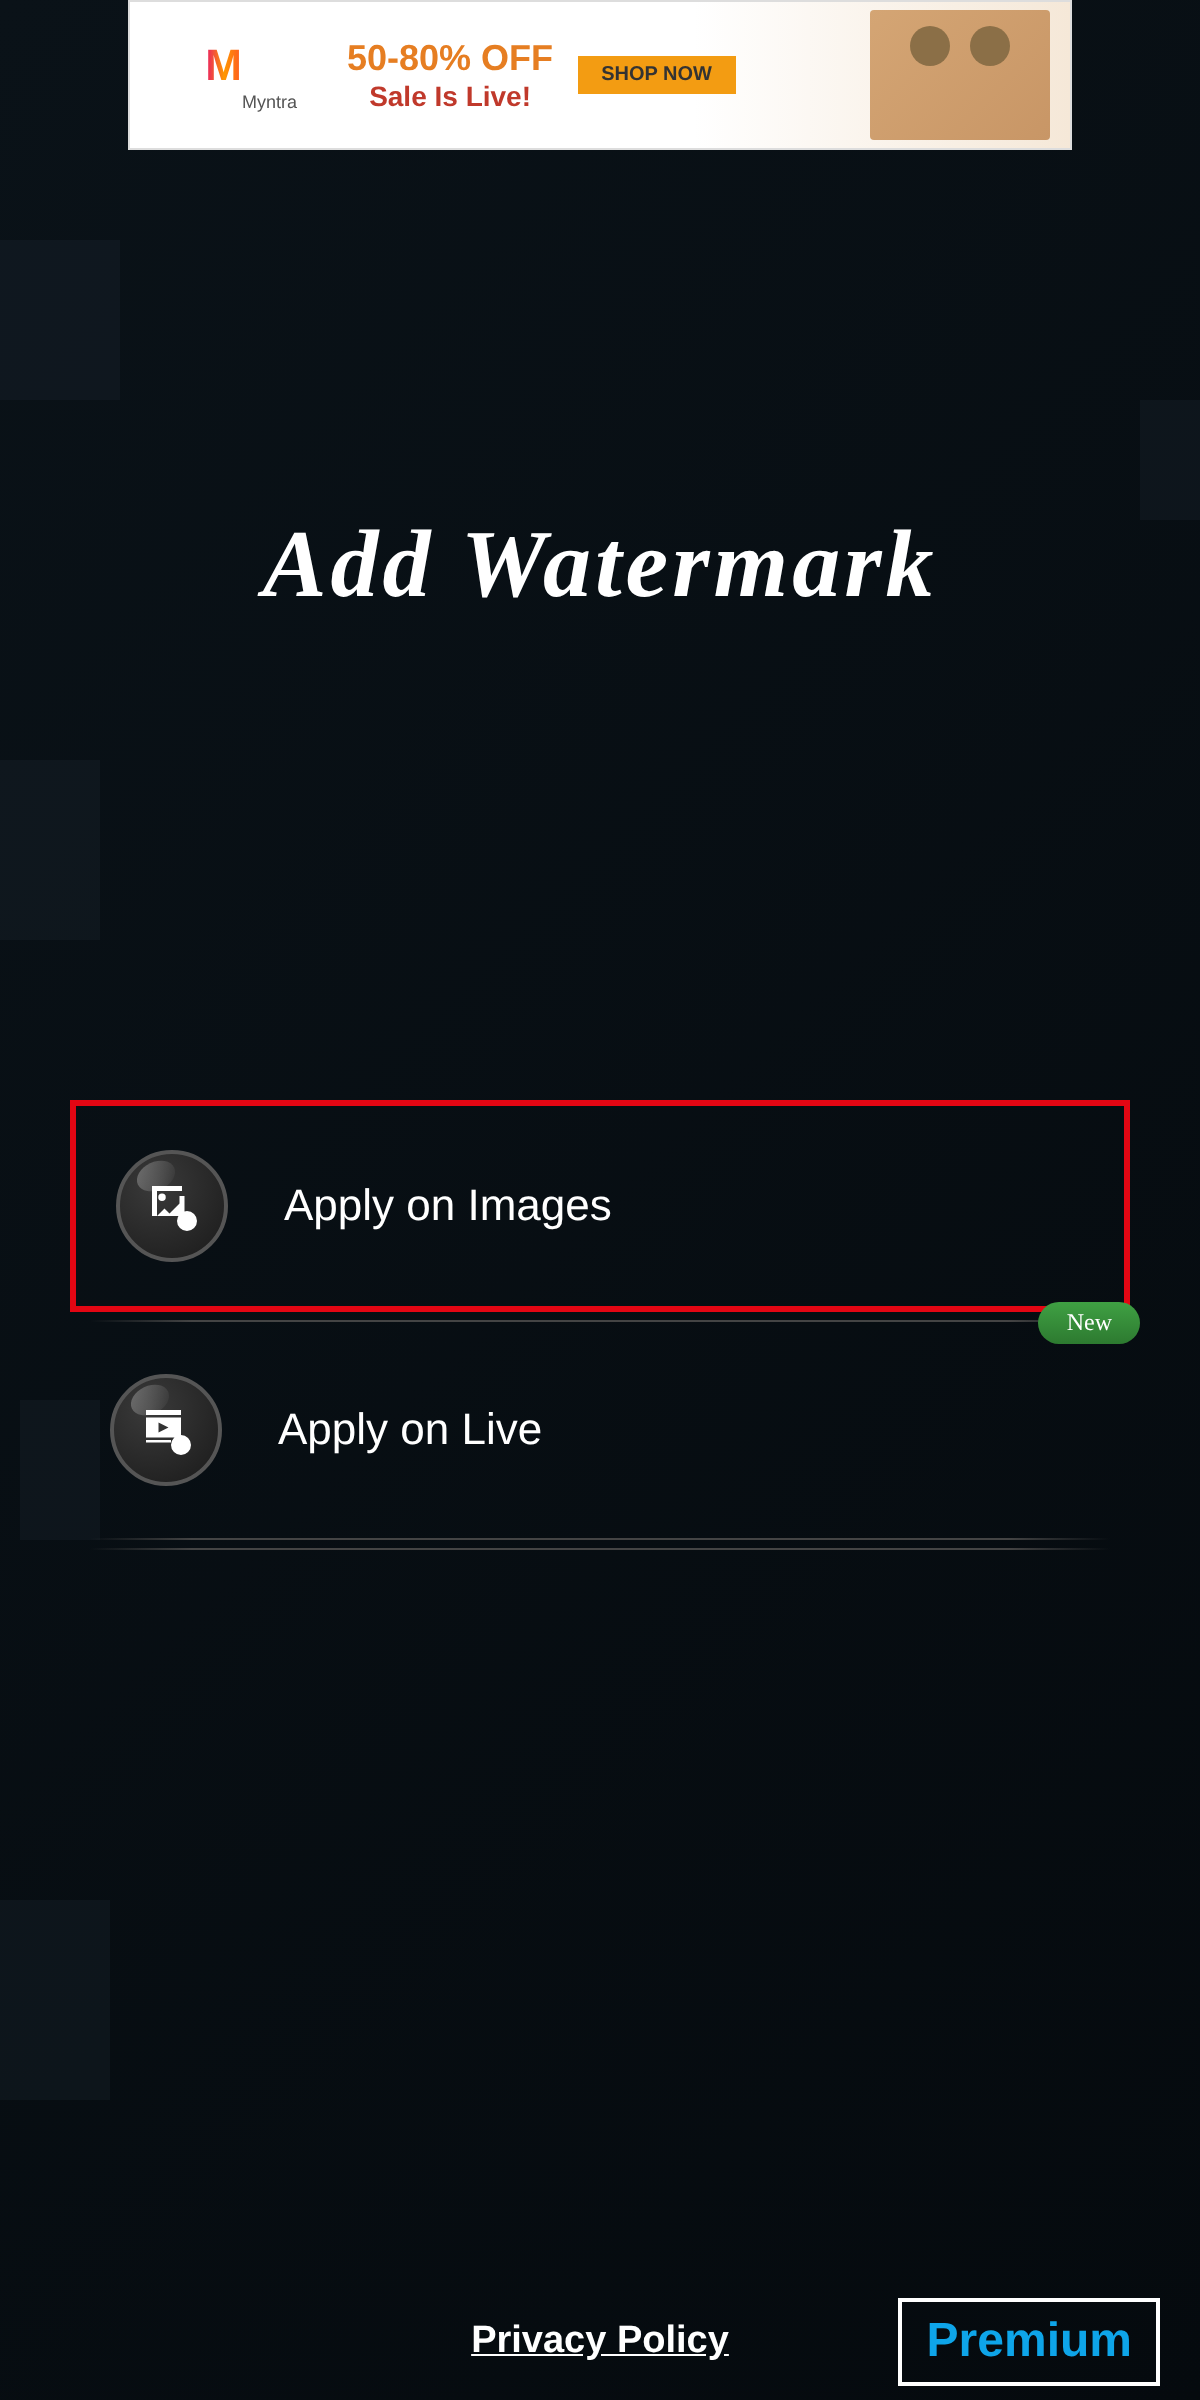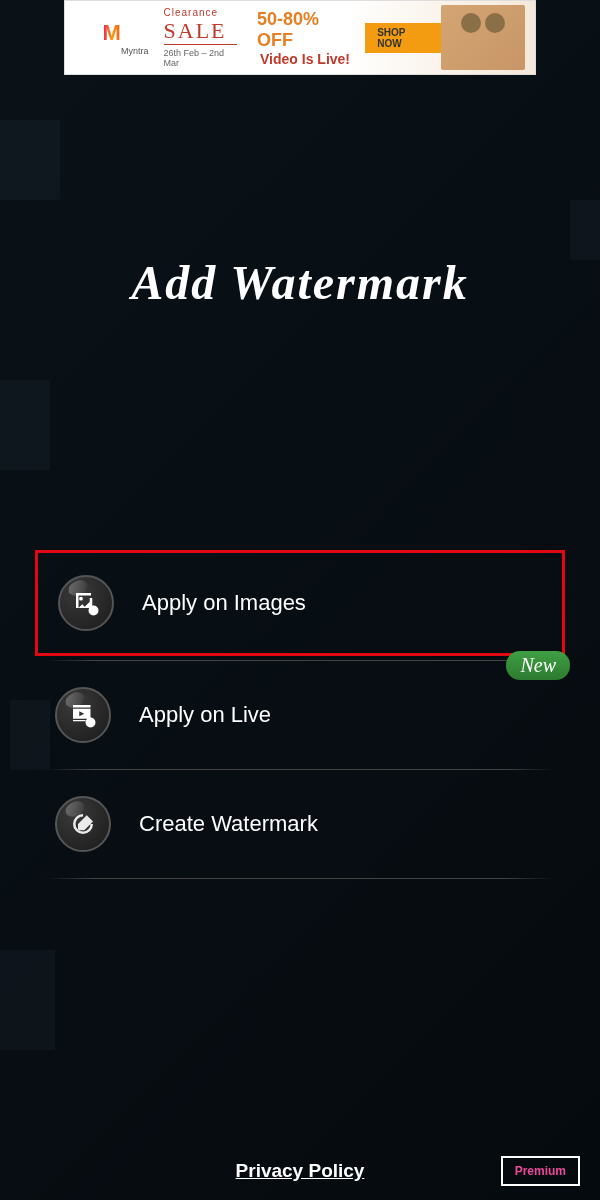--- a/index.html
+++ b/index.html
@@ -220,23 +220,22 @@
       font-size: 22px;
       font-weight: 500;
     }
     
     .new-badge {
       position: absolute;
       top: -14px;
       right: -15px;
       background: linear-gradient(to bottom, #3fa043 0%, #2d7a30 100%);
       color: #fff;
-      font-size: 20px;
+      font-size: 12px;
       font-family: 'Brush Script MT', cursive;
-      font-style: italic;
       padding: 3px 14px;
       border-radius: 14px;
     }
     
     .footer {
       position: absolute;
       bottom: 18px;
       left: 0;
       right: 0;
       display: flex;
@@ -248,22 +247,22 @@
     .privacy-link {
       color: #fff;
       font-size: 19px;
       font-weight: bold;
       text-decoration: underline;
     }
     
     .premium-btn {
       position: absolute;
       right: 20px;
-      color: #ec4899;
-      font-size: 12px;
+      color: #0ea5e9;
+      font-size: 24px;
       font-weight: bold;
       border: 2px solid #fff;
       padding: 6px 12px;
     }
   </style>
 </head>
 <body>
 
 <div class="bg-tiles">
   <div class="bg-tile" style="top:120px;left:0;width:60px;height:80px"></div>
@@ -271,28 +270,23 @@
   <div class="bg-tile" style="top:700px;left:10px;width:40px;height:70px"></div>
   <div class="bg-tile" style="top:950px;left:0;width:55px;height:100px"></div>
   <div class="bg-tile" style="top:200px;right:0;width:30px;height:60px"></div>
 </div>
 
 <div class="ad-banner">
   <div class="ad-logo">
     <span class="ad-logo-m">M</span>
     <span class="ad-logo-text">Myntra</span>
   </div>
-  <div class="ad-sale">
-    <span class="ad-clearance">Clearance</span>
-    <span class="ad-sale-text">SALE</span>
-    <span class="ad-dates">26th Feb – 2nd Mar</span>
-  </div>
   <div class="ad-offer">
     <span class="ad-discount">50-80% OFF</span>
-    <span class="ad-live">Video Is Live!</span>
+    <span class="ad-live">Sale Is Live!</span>
   </div>
   <span class="ad-shop">SHOP NOW</span>
   <div class="ad-people"></div>
 </div>
 
 <div class="content">
   <h1 class="app-title">Add Watermark</h1>
 
   <div class="menu-list">
 
@@ -312,28 +306,20 @@
       <div class="menu-icon">
         <svg viewBox="0 0 24 24">
             <path d="M4 4h14v2H4v-2zm0 3h14v8H4V7zm5 2v4l4-2-4-2zm9 5a4 4 0 110 8 4 4 0 010-8zm-1.5 4.5l1 1 2-2 .7.7-2.7 2.7-1.7-1.7.7-.7zM4 16h10v1H4v-1z"></path>
           </svg>
       </div>
       <span class="menu-label">Apply on Live</span>
     </div>
 
     <div class="menu-divider"></div>
 
-    <div class="menu-item">
-      <div class="menu-icon">
-        <svg viewBox="0 0 24 24">
-            <path d="M12 4a8 8 0 00-8 8 8 8 0 008 8 8 8 0 008-8h-2a6 6 0 11-6-6V4zm3 1l5 5-7 7-5-0v-5l7-7z" fill-opacity="0.9"></path>
-          </svg>
-      </div>
-      <span class="menu-label">Create Watermark</span>
-    </div>
 
     <div class="menu-divider"></div>
 
 
   </div>
 </div>
 
 <div class="footer">
   <span class="privacy-link">Privacy Policy</span>
   <span class="premium-btn">Premium</span>

